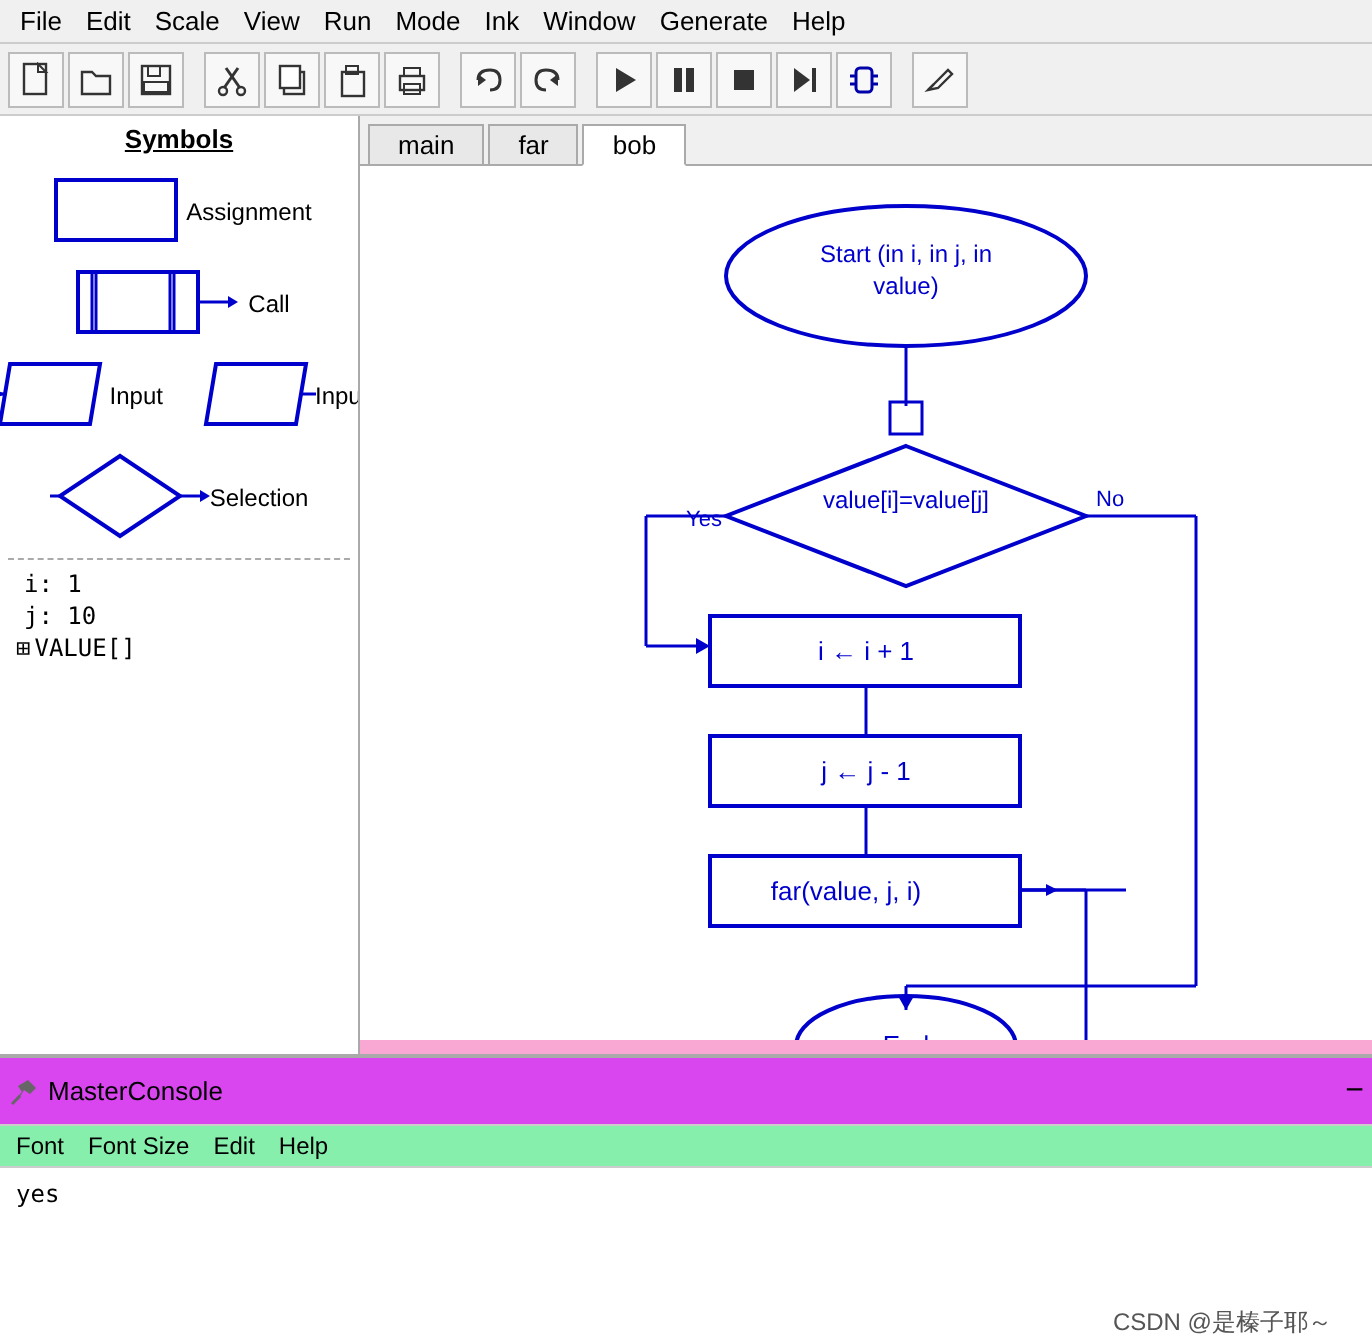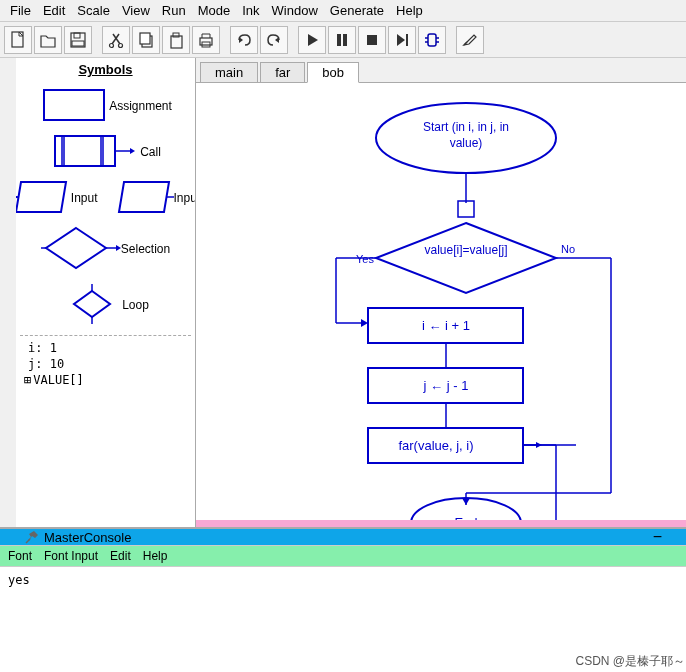--- a/index.html
+++ b/index.html
@@ -37,21 +37,20 @@
       display: flex; align-items: center; justify-content: center;
       cursor: pointer;
       font-size: 14px;
     }
     .toolbar-sep { width: 6px; }
 
     
     .main-layout {
       display: flex;
       height: calc(672px - 22px - 36px - 145px);
-      padding-left: 16px;
     }
 
     
     .sidebar {
       width: 180px;
       border-right: 1px solid #aaa;
       background: #fff;
       padding: 4px;
       overflow-y: auto;
       height: 100%;
@@ -147,24 +146,24 @@
       height: 145px;
       border-top: 2px solid #aaa;
       background: #fff;
       display: flex;
       flex-direction: column;
     }
     .console-header {
       display: flex;
       align-items: center;
       justify-content: space-between;
-      padding: 2px 24px;
-      background: #0ea5e9;
+      padding: 2px 4px;
+      background: #d946ef;
       border-bottom: 1px solid #ccc;
-      height: 17px;
+      height: 34px;
     }
     .console-title {
       font-size: 13px;
       display: flex; align-items: center; gap: 4px;
     }
     .console-menu-bar {
       display: flex;
       padding: 2px 4px;
       background: #86efac;
       border-bottom: 1px solid #ccc;
@@ -181,21 +180,21 @@
       font-size: 12px;
       overflow-y: auto;
       flex: 1;
     }
     .console-line { line-height: 1.5; }
 
     
     .watermark {
       position: absolute;
       bottom: 2px;
-      right: 1px;
+      right: 20px;
       font-size: 12px;
       color: #555;
     }
   </style>
 </head>
 <body>
 
 <div class="menu-bar">
   <span class="menu-item">File</span>
   <span class="menu-item">Edit</span>
@@ -368,31 +367,20 @@
 
           <line x1="65" y1="25" x2="75" y2="25" stroke="#00c" stroke-width="1.5"></line>
           <polygon points="75,22 80,25 75,28" fill="#00c"></polygon>
           <line x1="5" y1="25" x2="-2" y2="25" stroke="#00c" stroke-width="1.5"></line>
           <polygon points="-2,22 -8,25 -2,28" fill="#00c"></polygon>
         </svg>
         <span class="symbol-label">Selection</span>
       </div>
     </div>
 
-    <div class="symbols-row-single">
-      <div class="symbol-item">
-        <svg width="60" height="50" viewBox="0 0 60 50">
-
-          <polygon points="30,12 48,25 30,38 12,25" fill="none" stroke="#00c" stroke-width="2"></polygon>
-          <line x1="30" y1="5" x2="30" y2="12" stroke="#00c" stroke-width="1.5"></line>
-          <line x1="30" y1="38" x2="30" y2="45" stroke="#00c" stroke-width="1.5"></line>
-        </svg>
-        <span class="symbol-label">Loop</span>
-      </div>
-    </div>
 
     <div class="variables-section">
       <div class="var-item" style="padding-left:8px">i: 1</div>
       <div class="var-item" style="padding-left:8px">j: 10</div>
       <div class="var-expand var-item" style="padding-left:4px">
         <span>⊞</span>
         <span>VALUE[]</span>
       </div>
     </div>
   </div>
@@ -473,21 +461,21 @@
       <svg width="16" height="16" viewBox="0 0 16 16">
         <path d="M10 2 L14 6 L11 9 L8 7 L5 12 L4 11 L7 8 L5 5 Z" fill="#666"></path>
         <line x1="2" y1="14" x2="6" y2="10" stroke="#666" stroke-width="1.5"></line>
       </svg>
       <span>MasterConsole</span>
     </div>
     <div class="console-minimize" style="cursor:pointer; font-size:16px; line-height:1;">−</div>
   </div>
   <div class="console-menu-bar">
     <span class="console-menu-item">Font</span>
-    <span class="console-menu-item">Font Input</span>
+    <span class="console-menu-item">Font Size</span>
     <span class="console-menu-item">Edit</span>
     <span class="console-menu-item">Help</span>
   </div>
   <div class="console-output">
     <div class="console-line">yes</div>
   </div>
 </div>
 
 <div class="watermark">CSDN @是榛子耶～</div>
 

